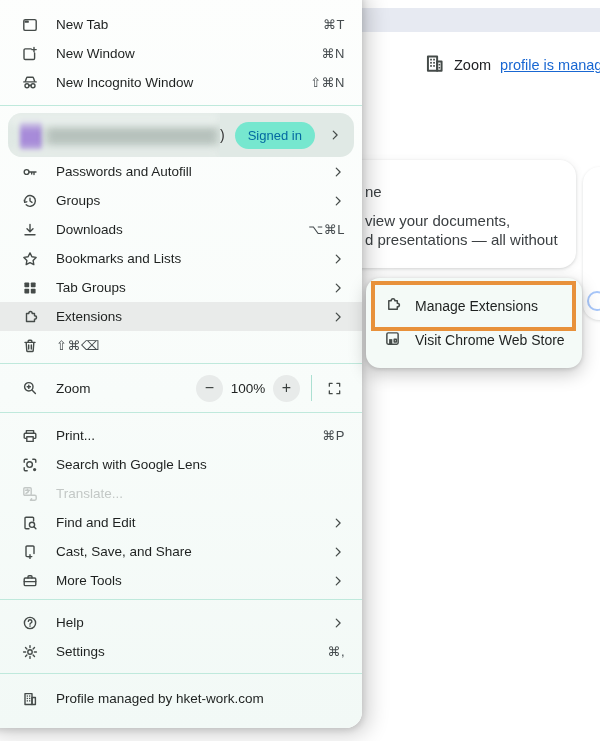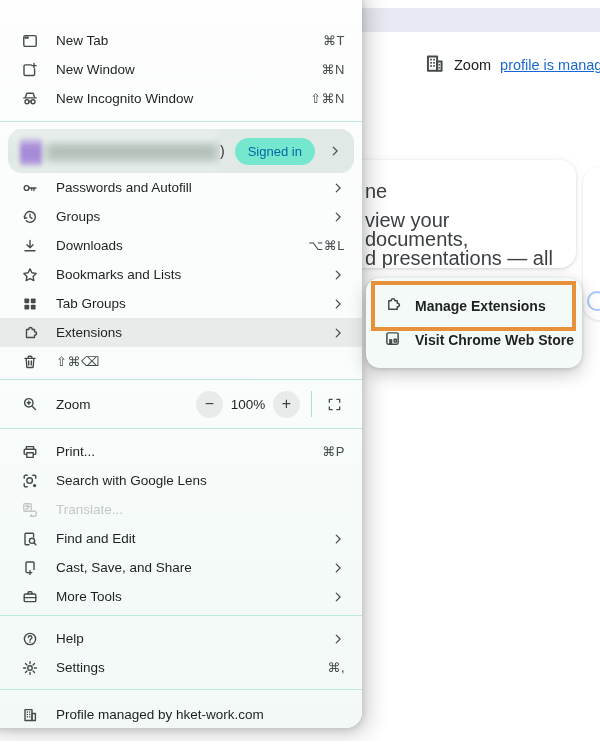--- a/index.html
+++ b/index.html
@@ -16,42 +16,42 @@
     font-family:"Liberation Sans",sans-serif;color:var(--menu_text);}
   .stage{position:relative;width:600px;height:741px;overflow:hidden;background:#fff;}
 
   
   .toolbar-strip{position:absolute;left:350px;top:8px;width:250px;height:24px;background:#e7eaf2;}
   .profile-notice{position:absolute;left:424px;top:53px;display:flex;align-items:center;gap:9px;
     font-size:14.5px;color:#202124;white-space:nowrap;}
   .profile-notice a{color:var(--link_blue);text-decoration:underline;cursor:pointer;font-weight:500;}
   .bg-card{position:absolute;left:341px;top:160px;width:235px;height:108px;background:#fff;
     border-radius:16px;box-shadow:0 1px 3px rgba(60,64,67,.18),0 1px 8px rgba(60,64,67,.08);
-    padding:22px 18px 0 24px;font-size:20px;color:#3c4043;line-height:19px;overflow:hidden;}
+    padding:22px 18px 0 24px;font-size:15px;color:#3c4043;line-height:19px;overflow:hidden;}
   .bg-card .card-title{margin-bottom:10px;}
   .side-card{position:absolute;left:583px;top:167px;width:60px;height:153px;background:#fff;
     border-radius:16px;box-shadow:0 1px 3px rgba(60,64,67,.18);}
   .circle-btn{position:absolute;left:4px;top:124px;width:20px;height:20px;border-radius:50%;
     border:2px solid #a8c7fa;background:#fff;}
 
   
   .submenu{position:absolute;left:366px;top:278px;width:216px;height:90px;background:#f4faf7;
     border-radius:14px;box-shadow:0 6px 18px rgba(0,0,0,.22),0 1px 4px rgba(0,0,0,.14);
-    padding-top:11px;z-index:30;font-weight:bold;}
+    padding-top:11px;z-index:30;}
   .submenu .smi{display:flex;align-items:center;height:34px;padding-left:18px;gap:14px;
     font-size:14px;color:#1e2120;cursor:pointer;}
   .highlight-box{position:absolute;left:371px;top:281px;width:205px;height:50px;
     border:4px solid var(--accent_orange);z-index:40;pointer-events:none;}
 
   
   .menu-panel{position:absolute;left:-18px;top:-14px;width:380px;height:742px;
     background:linear-gradient(180deg,#fdfefd 0%,#f8fcfa 55%,#f2f9f6 100%);
     border-radius:16px;box-shadow:6px 6px 22px rgba(0,0,0,.20),1px 2px 6px rgba(0,0,0,.12);
     overflow:hidden;z-index:20;}
-  .menu-content{position:absolute;top:14px;left:18px;width:362px;padding-top:26px;}
+  .menu-content{position:absolute;top:14px;left:18px;width:362px;padding-top:10px;}
   .mi{display:flex;align-items:center;height:29px;margin-left:-18px;padding-left:39px;
     padding-right:17px;font-size:13.5px;cursor:pointer;}
   .mi .ic{width:17px;height:17px;flex:0 0 17px;display:flex;align-items:center;justify-content:center;margin-right:18px;}
   .mi .lbl{flex:1;white-space:nowrap;}
   .mi .sc{font-size:13px;color:var(--shortcut_text);letter-spacing:.5px;white-space:nowrap;}
   .mi.hovered{background:var(--hover_bg);}
   .mi.disabled{color:#c3c8c6;cursor:default;}
   .mi.disabled svg{stroke:#c3c8c6;}
   .sep{height:1px;background:var(--separator);margin-left:-18px;width:calc(100% + 18px);}
   .sep.s1{margin-top:8px;margin-bottom:0;}

